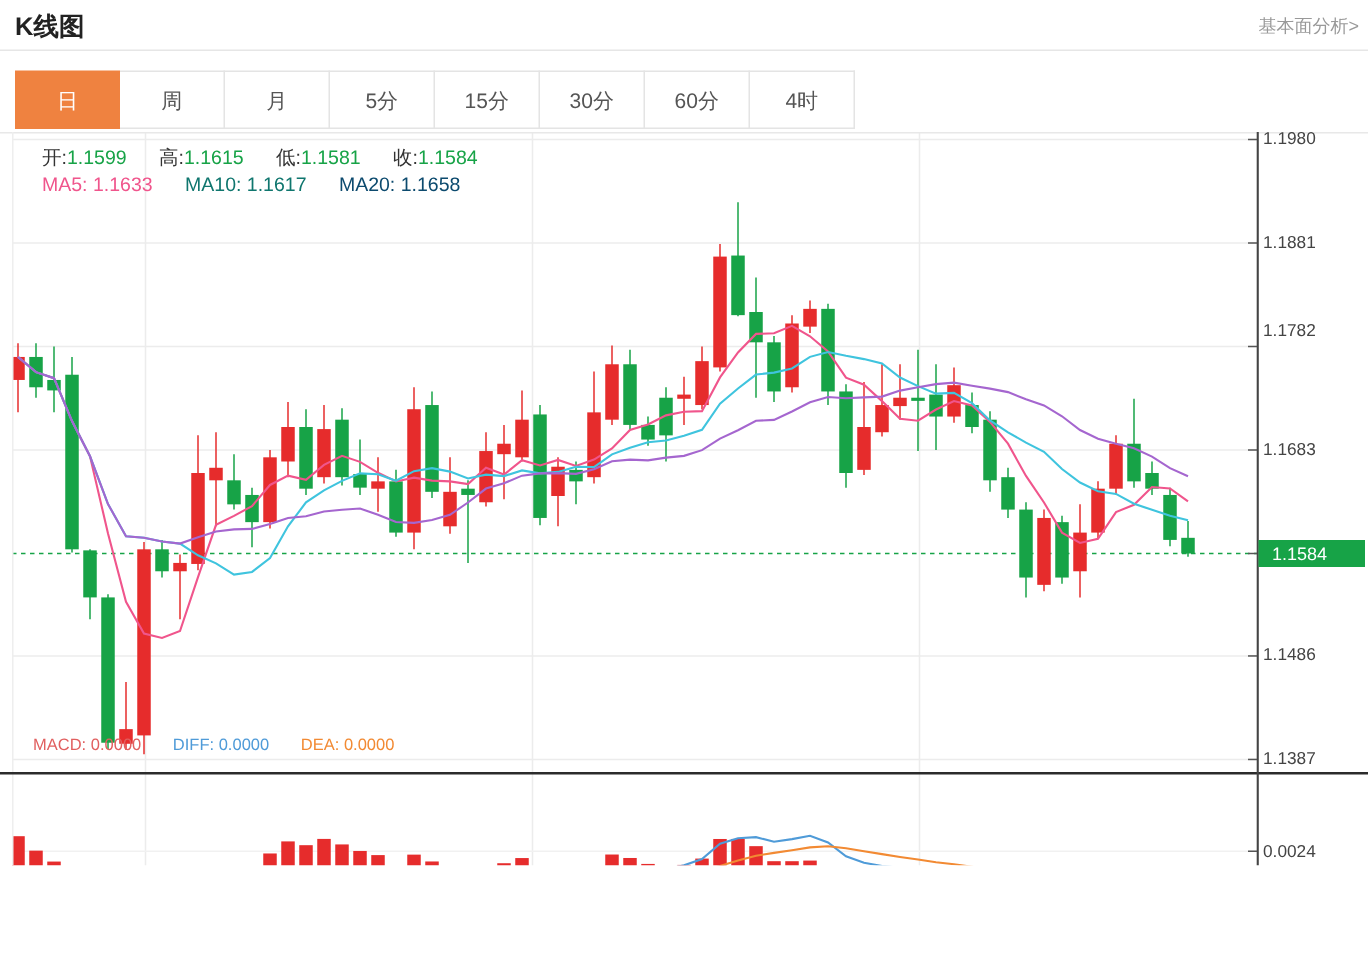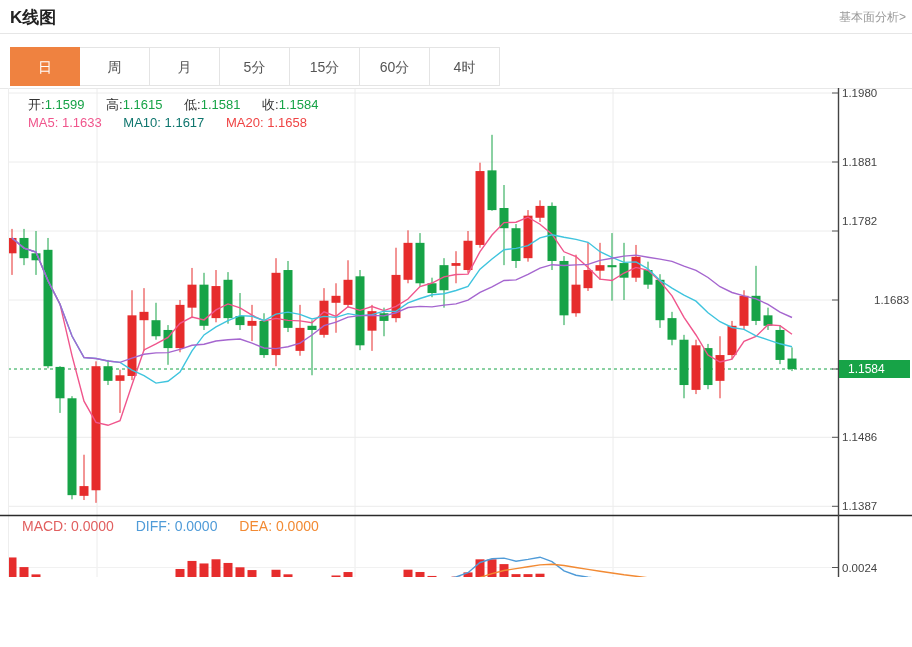--- a/index.html
+++ b/index.html
@@ -28,20 +28,21 @@
   <div class="title">K线图</div>
   <a class="fund-link">基本面分析&gt;</a>
   <div class="title-divider"></div>
 
   <div class="tabs">
     <div class="tab active" style="background: rgb(239, 130, 64);">日</div>
     <div class="tab">周</div>
     <div class="tab">月</div>
     <div class="tab">5分</div>
     <div class="tab">15分</div>
+    <div class="tab">30分</div>
     <div class="tab">60分</div>
     <div class="tab">4时</div>
   </div>
 
   <svg id="chart-svg" width="912" height="647">
       <defs>
         <clipPath id="clipMain">
           <rect x="8" y="88" width="830" height="427.5"></rect>
         </clipPath>
         <clipPath id="clipMacd">
@@ -291,32 +292,32 @@
 
   <div class="legend-row" style="top:96px;">
     <span class="pair"><span class="lbl">开:</span><span style="color: rgb(23, 163, 71);">1.1599</span></span>
     <span class="pair"><span class="lbl">高:</span><span style="color: rgb(23, 163, 71);">1.1615</span></span>
     <span class="pair"><span class="lbl">低:</span><span style="color: rgb(23, 163, 71);">1.1581</span></span>
     <span class="pair"><span class="lbl">收:</span><span style="color: rgb(23, 163, 71);">1.1584</span></span>
   </div>
   <div class="legend-row" style="top:115px;">
     <span class="pair" style="color: rgb(240, 85, 140);"><span>MA5:</span> <span>1.1633</span></span>
     <span class="pair" style="color: #0f766e;"><span>MA10:</span> <span>1.1617</span></span>
-    <span class="pair" style="color: #ef4444;"><span>MA20:</span> <span>1.1658</span></span>
+    <span class="pair" style="color: #0c4a6e;"><span>MA20:</span> <span>1.1658</span></span>
   </div>
-  <div class="legend-row" style="top:518px;left:22px;font-size:14px;">
+  <div class="legend-row" style="top:491px;left:22px;font-size:11px;">
     <span class="pair" style="color: rgb(225, 95, 95);"><span>MACD:</span> <span>0.0000</span></span>
     <span class="pair" style="color: rgb(79, 155, 216);"><span>DIFF:</span> <span>0.0000</span></span>
     <span class="pair" style="color: rgb(242, 138, 51);"><span>DEA:</span> <span>0.0000</span></span>
   </div>
 
   <div id="axis-labels">
       <div class="ax" style="top: 93px;">1.1980</div>
       <div class="ax" style="top: 162px;">1.1881</div>
       <div class="ax" style="top: 221px;">1.1782</div>
-      <div class="ax" style="top: 300px; margin-left: 32px;">1.1683</div>
+      <div class="ax" style="top: 300px;">1.1683</div>
       <div class="ax" style="top: 437.303px;">1.1486</div>
       <div class="ax" style="top: 506.303px;">1.1387</div>
       <div class="ax" style="top: 567.5px;">0.0024</div>
       <div class="ax" style="top: 635.583px; font-family: Liberation Serif, serif;">-0.0052</div>
       <div class="price-badge" style="top: 360px; background: rgb(23, 163, 71);">1.1584</div>
     </div>
 </div>
 
 </body></html>

